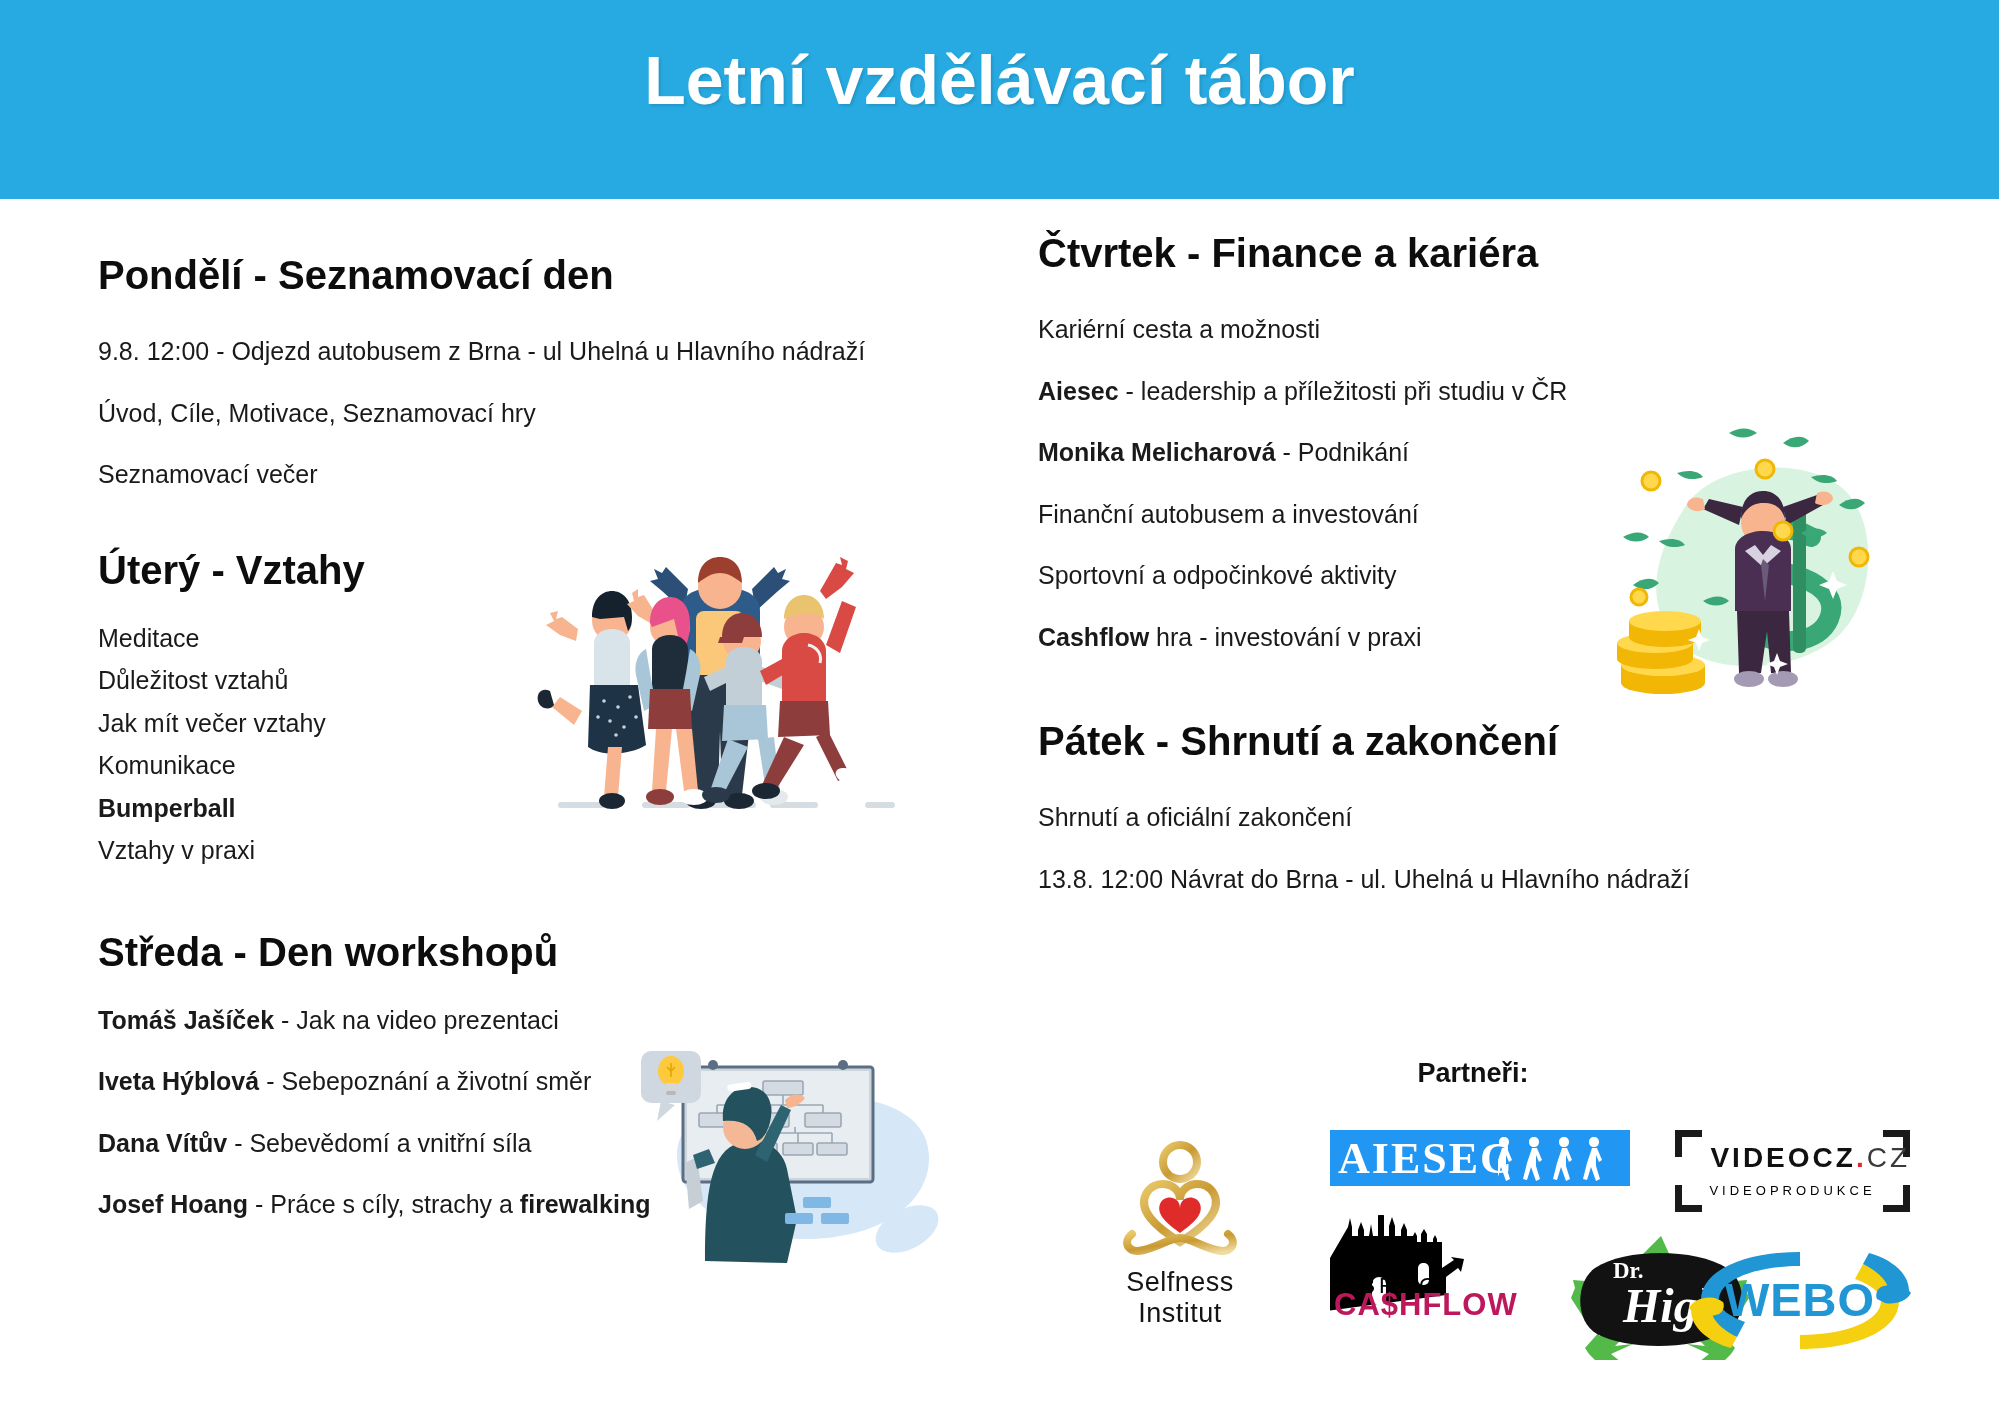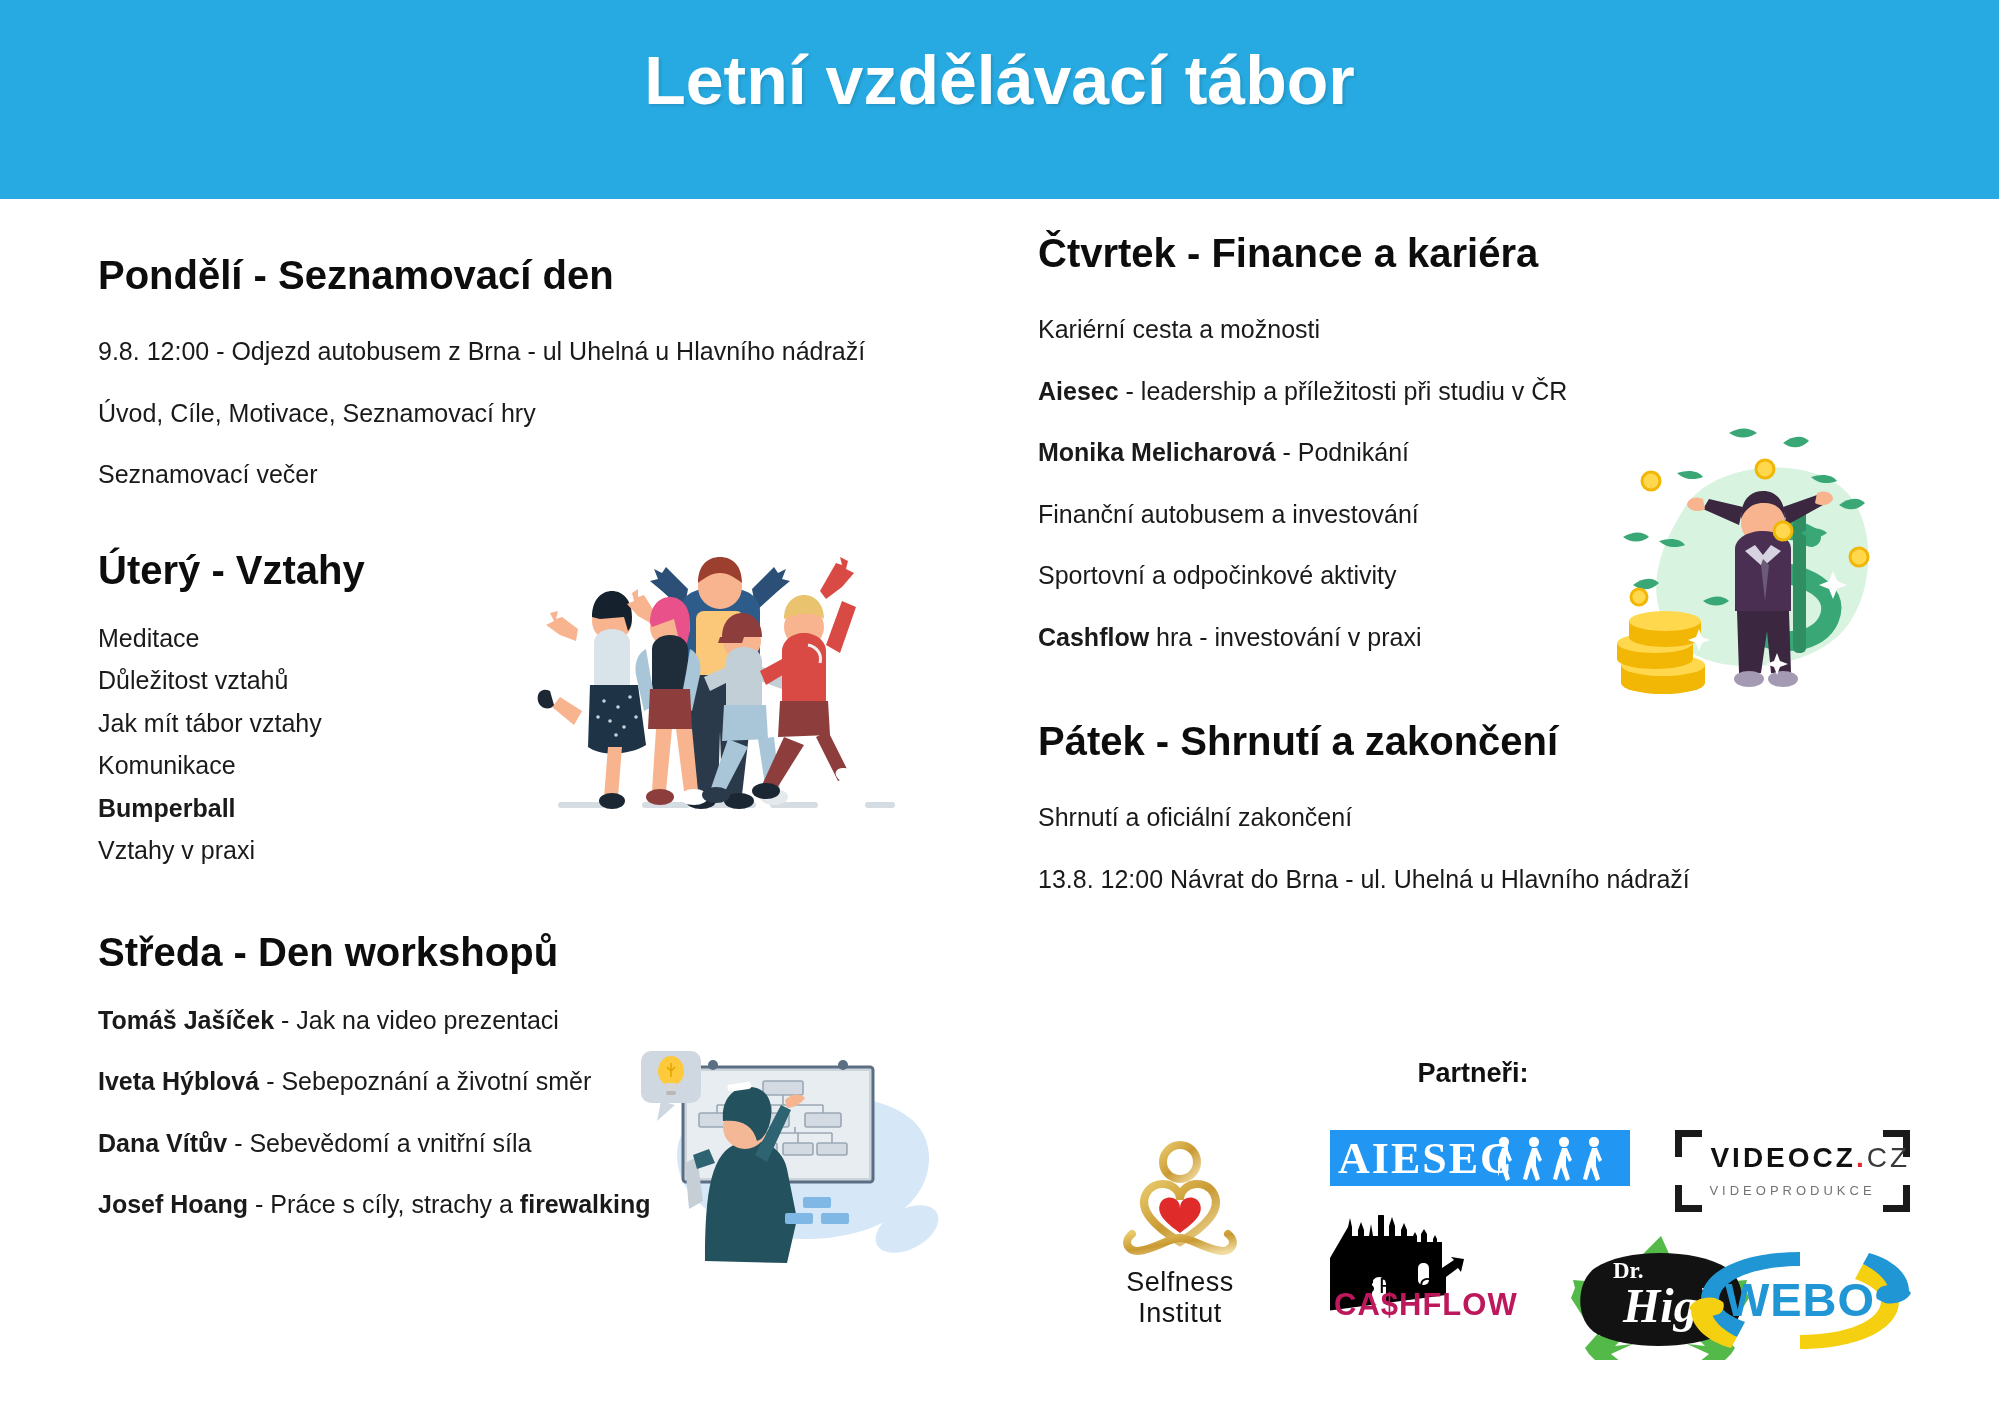--- a/index.html
+++ b/index.html
@@ -154,21 +154,21 @@
   .vz-corner.bl { left: 0; bottom: 0; border-left: 7px solid #1a1a1a; border-bottom: 7px solid #1a1a1a; }
   .vz-corner.br { right: 0; bottom: 0; border-right: 7px solid #1a1a1a; border-bottom: 7px solid #1a1a1a; }
   .vz-main {
     position: absolute; left: 0; right: 0; top: 12px;
     text-align: right; font-size: 28px; font-weight: bold; letter-spacing: 3px;
   }
   .vz-main .cz { font-weight: normal; color: #3a3a3a; }
   .vz-main .dot { color: #e0262b; }
   .vz-sub {
     position: absolute; left: 0; right: 0; bottom: 14px;
-    text-align: center; font-size: 13px; letter-spacing: 4px; color: #737373;
+    text-align: center; font-size: 13px; letter-spacing: 4px; color: #000000;
   }
 
   
   .webo { left: 590px; top: 108px; width: 250px; height: 125px; }
 
   
   .illus { position: absolute; }
   .illus-people { left: 520px; top: 525px; width: 400px; height: 305px; }
   .illus-money  { left: 1615px; top: 415px; width: 290px; height: 285px; }
   .illus-workshop { left: 635px; top: 1045px; width: 320px; height: 220px; }
@@ -183,21 +183,21 @@
 <div class="col-left">
 
   <h2 class="day-heading">Pondělí - Seznamovací den</h2>
   <div class="line sp-lg">9.8. 12:00 - Odjezd autobusem z Brna - ul Uhelná u Hlavního nádraží</div>
   <div class="line sp-md">Úvod, Cíle, Motivace, Seznamovací hry</div>
   <div class="line sp-md">Seznamovací večer</div>
 
   <h2 class="day-heading" style="margin-top:56px">Úterý - Vztahy</h2>
   <div class="line sp-md">Meditace</div>
   <div class="line sp-xs">Důležitost vztahů</div>
-  <div class="line sp-xs">Jak mít tábor vztahy</div>
+  <div class="line sp-xs">Jak mít večer vztahy</div>
   <div class="line sp-xs">Komunikace</div>
   <div class="line sp-xs" style="font-weight:bold">Bumperball</div>
   <div class="line sp-xs">Vztahy v praxi</div>
 
   <h2 class="day-heading" style="margin-top:62px">Středa - Den workshopů</h2>
 
   <div class="line sp-md">
     <b>Tomáš Jašíček</b><span> - </span><span>Jak na video prezentaci</span>
   </div>
   <div class="line sp-md">

